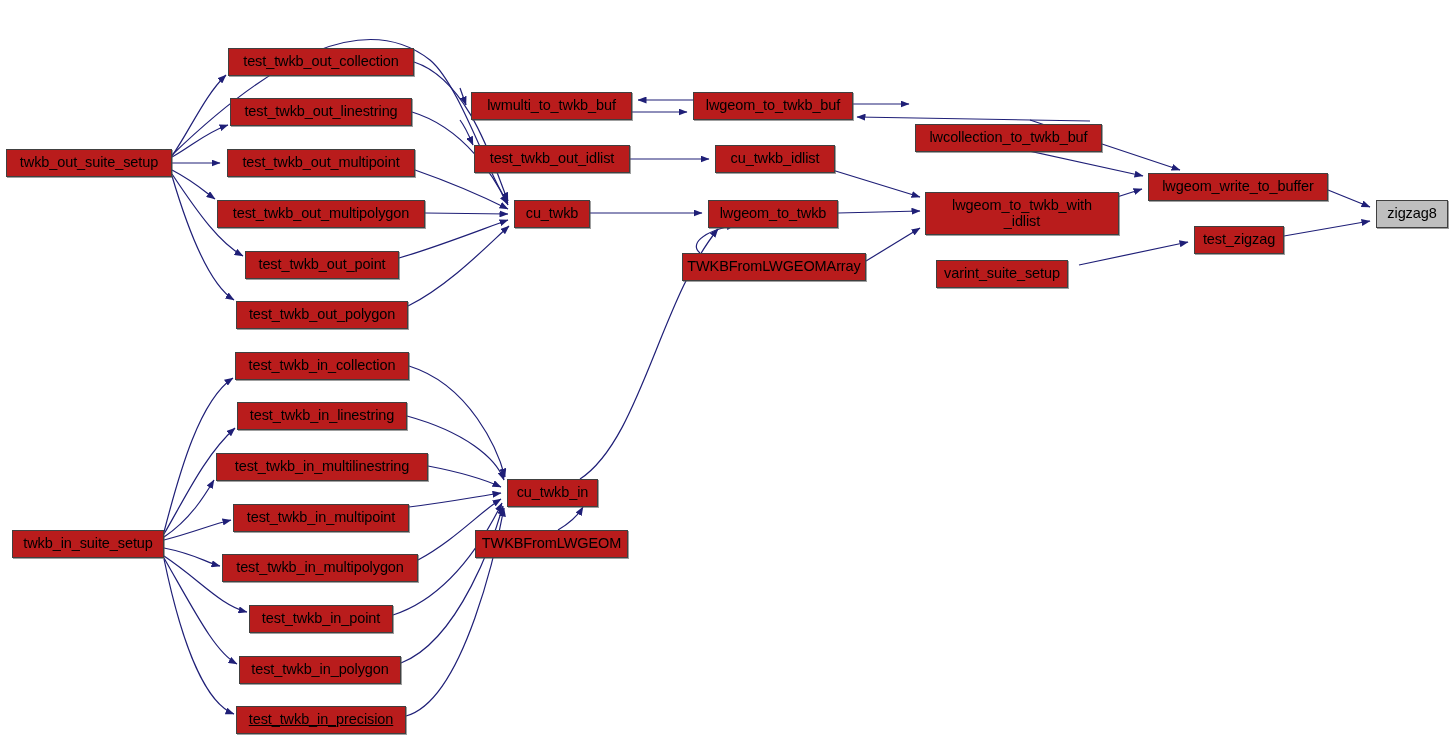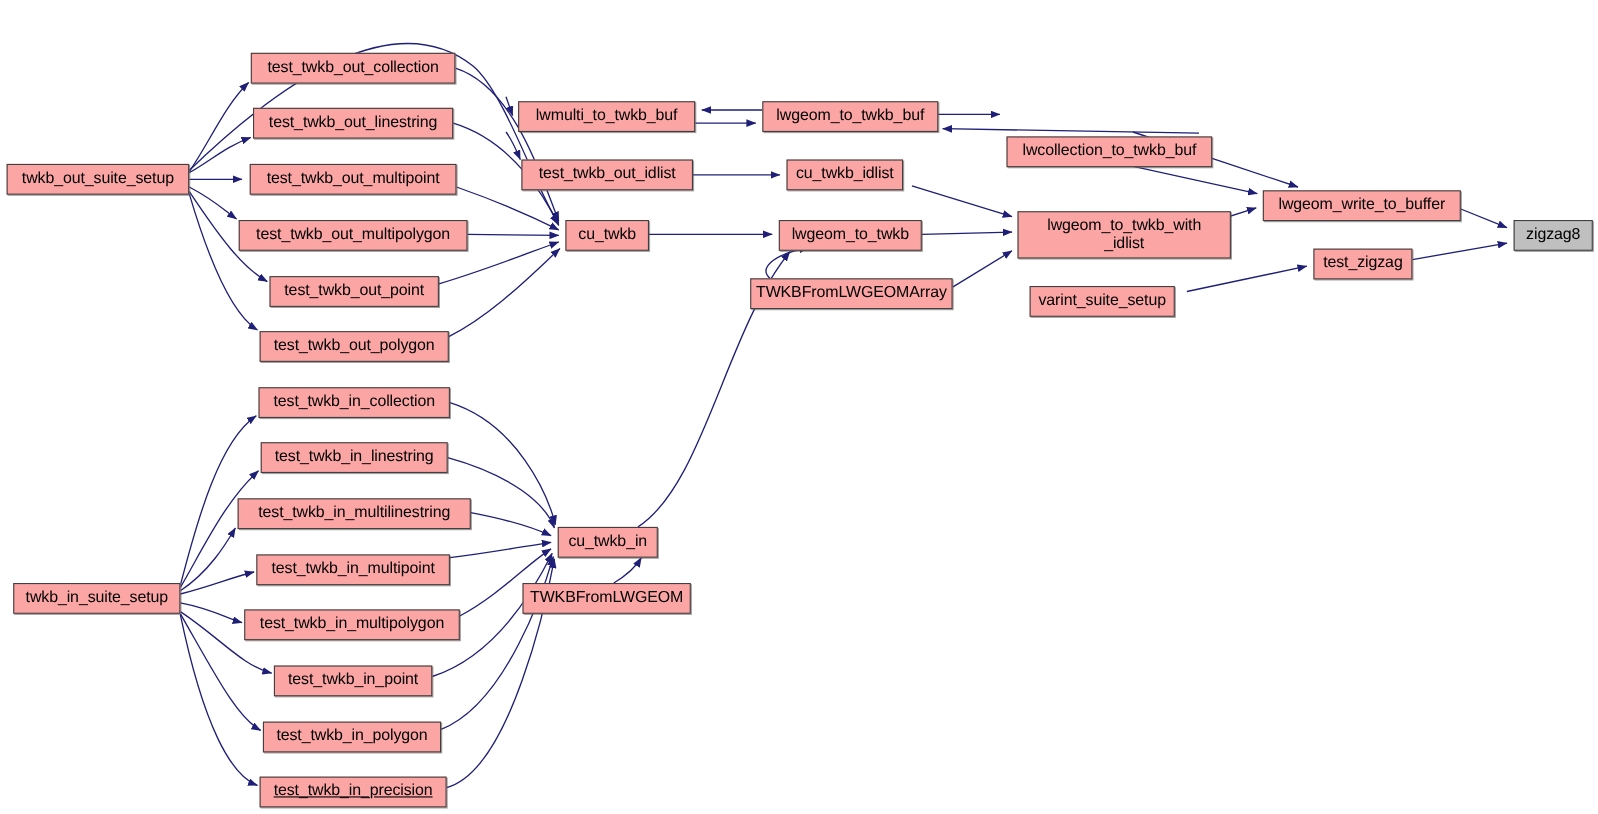--- a/index.html
+++ b/index.html
@@ -20,21 +20,21 @@
     left: 0;
     top: 0;
     width: 1453px;
     height: 740px;
     pointer-events: none;
   }
   .gnode {
     position: absolute;
     box-sizing: border-box;
     border: 1px solid #404040;
-    background: #fca5a5;
+    background: #b91c1c;
     color: #000000;
     font-size: 14.5px;
     line-height: 1.05;
     display: flex;
     align-items: center;
     justify-content: center;
     text-align: center;
     white-space: pre;
     letter-spacing: -0.1px;
     box-shadow: 1px 1px 0 rgba(80,80,80,0.55);
@@ -113,21 +113,21 @@
       <div class="gnode" style="left: 228px; top: 48px; width: 186px; height: 28px;"><span>test_twkb_out_collection</span></div>
       <div class="gnode" style="left: 230px; top: 98px; width: 182px; height: 28px;"><span>test_twkb_out_linestring</span></div>
       <div class="gnode" style="left: 227px; top: 149px; width: 188px; height: 28px;"><span>test_twkb_out_multipoint</span></div>
       <div class="gnode" style="left: 217px; top: 200px; width: 208px; height: 28px;"><span>test_twkb_out_multipolygon</span></div>
       <div class="gnode" style="left: 245px; top: 251px; width: 154px; height: 28px;"><span>test_twkb_out_point</span></div>
       <div class="gnode" style="left: 236px; top: 301px; width: 172px; height: 28px;"><span>test_twkb_out_polygon</span></div>
       <div class="gnode" style="left: 471px; top: 92px; width: 161px; height: 28px;"><span>lwmulti_to_twkb_buf</span></div>
       <div class="gnode" style="left: 474px; top: 145px; width: 156px; height: 28px;"><span>test_twkb_out_idlist</span></div>
       <div class="gnode" style="left: 514px; top: 200px; width: 76px; height: 28px;"><span>cu_twkb</span></div>
       <div class="gnode" style="left: 693px; top: 92px; width: 160px; height: 28px;"><span>lwgeom_to_twkb_buf</span></div>
-      <div class="gnode" style="left: 715px; top: 145px; width: 106px; height: 28px;"><span>cu_twkb_idlist</span></div>
+      <div class="gnode" style="left: 715px; top: 145px; width: 120px; height: 28px;"><span>cu_twkb_idlist</span></div>
       <div class="gnode" style="left: 708px; top: 200px; width: 130px; height: 28px;"><span>lwgeom_to_twkb</span></div>
       <div class="gnode" style="left: 682px; top: 253px; width: 184px; height: 28px;"><span>TWKBFromLWGEOMArray</span></div>
       <div class="gnode" style="left: 915px; top: 92px; width: 187px; height: 28px; margin-top: 32px;"><span>lwcollection_to_twkb_buf</span></div>
       <div class="gnode" style="left: 925px; top: 192px; width: 194px; height: 43px;"><span>lwgeom_to_twkb_with
 _idlist</span></div>
       <div class="gnode" style="left: 936px; top: 260px; width: 132px; height: 28px;"><span>varint_suite_setup</span></div>
       <div class="gnode" style="left: 1148px; top: 173px; width: 180px; height: 28px;"><span>lwgeom_write_to_buffer</span></div>
       <div class="gnode" style="left: 1194px; top: 226px; width: 90px; height: 28px;"><span>test_zigzag</span></div>
       <div class="gnode highlight" style="left: 1376px; top: 200px; width: 72px; height: 28px;"><span>zigzag8</span></div>
       <div class="gnode" style="left: 235px; top: 352px; width: 174px; height: 28px;"><span>test_twkb_in_collection</span></div>

